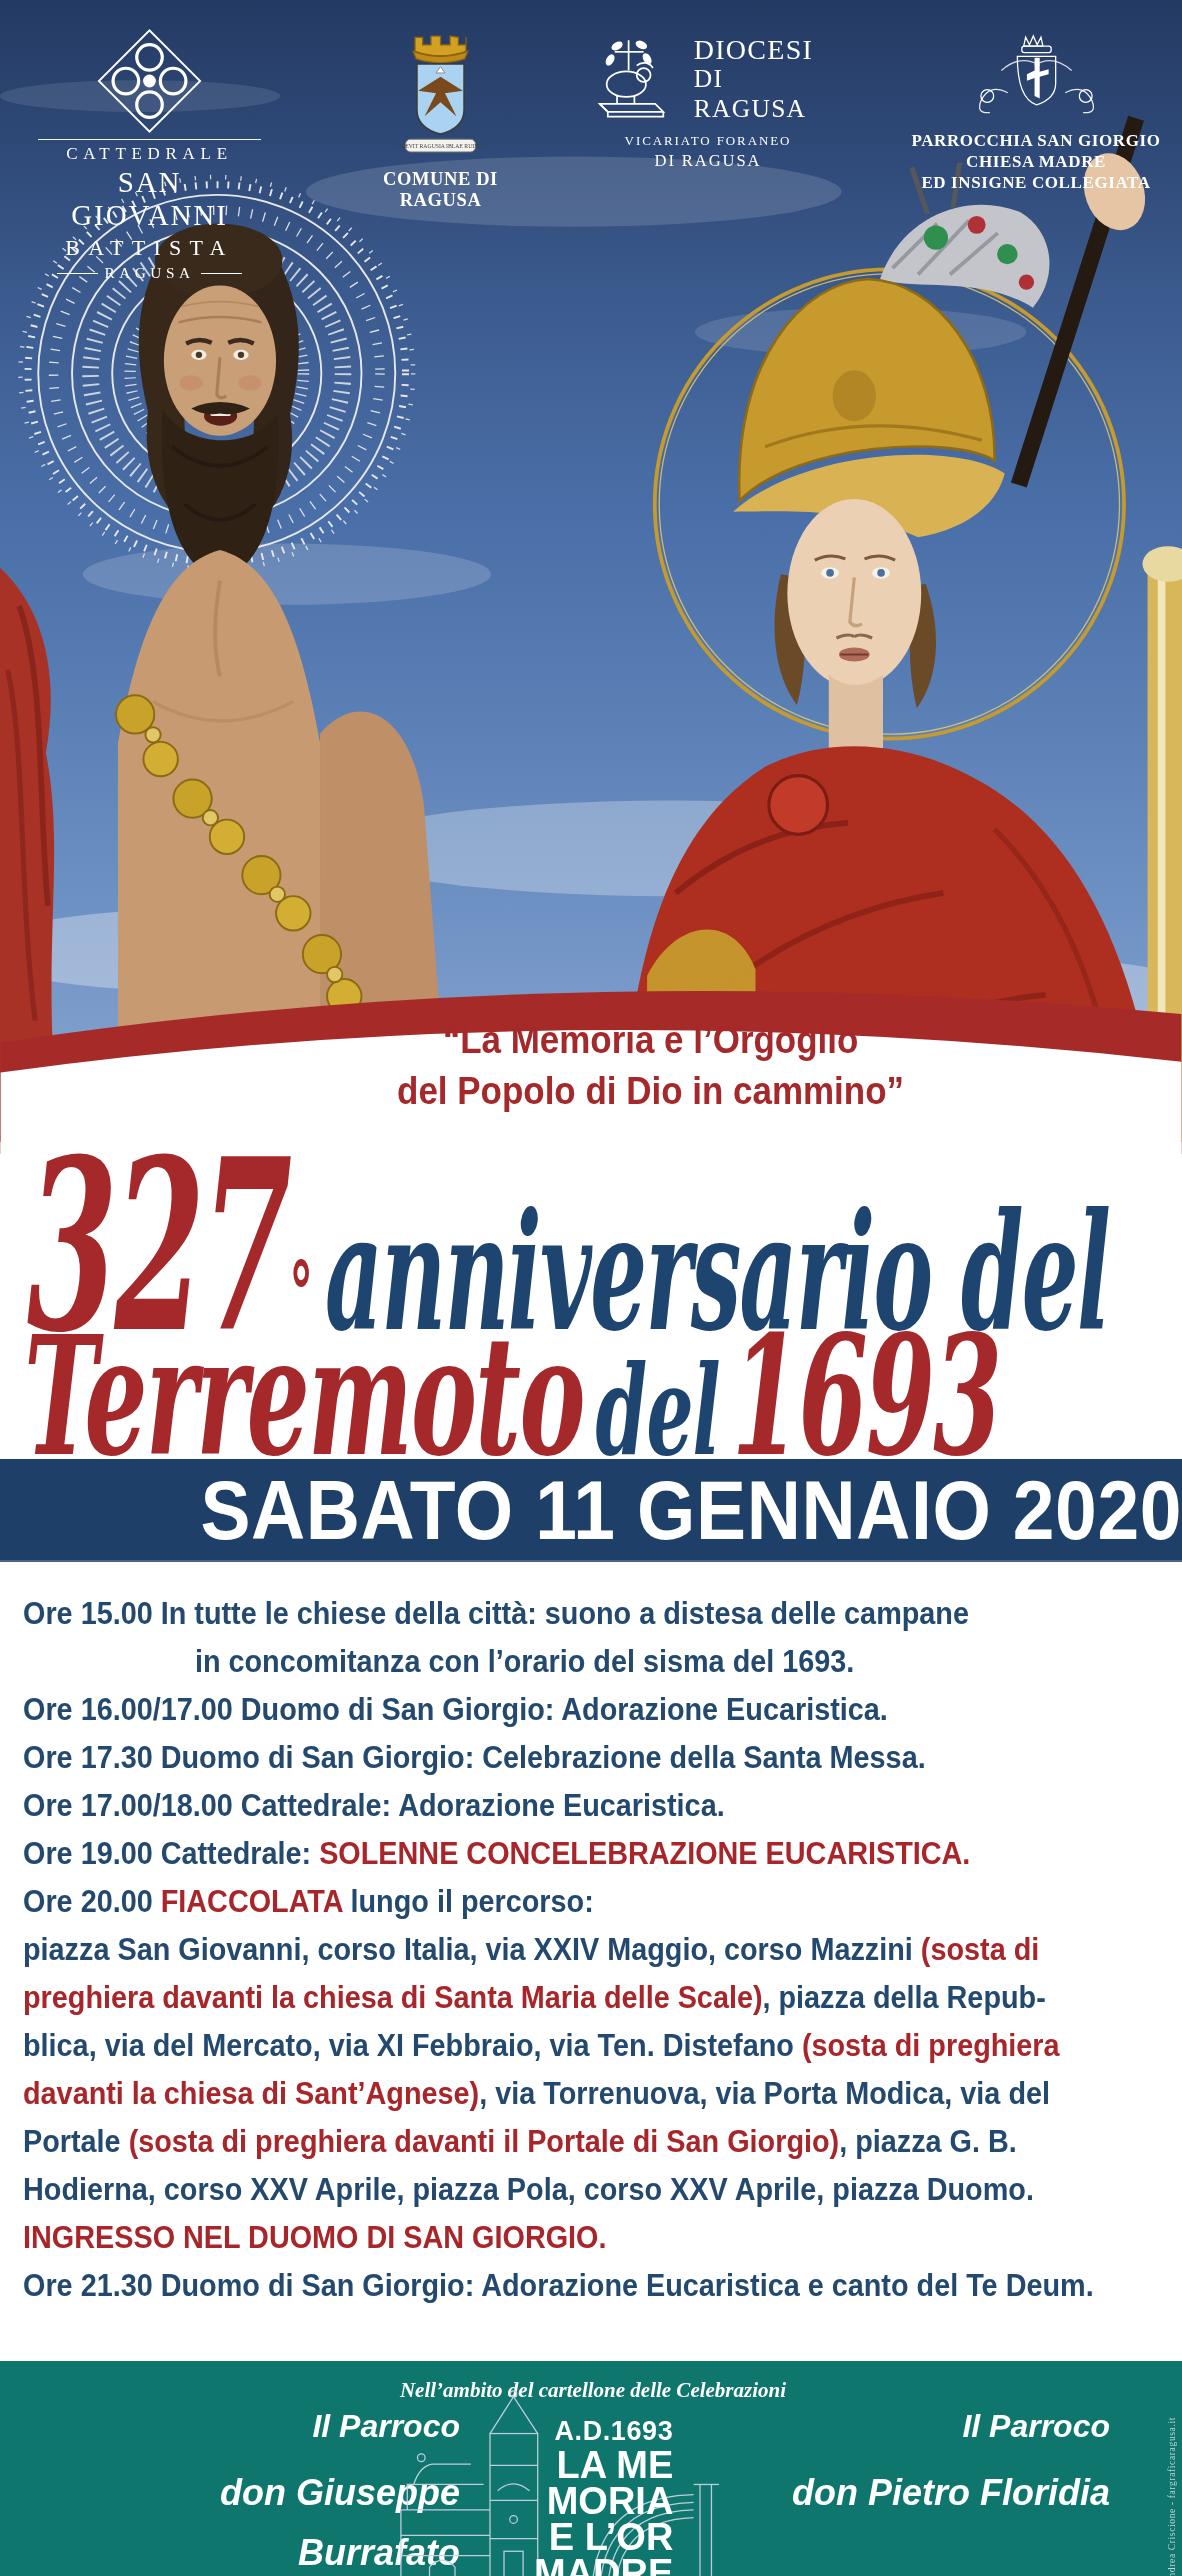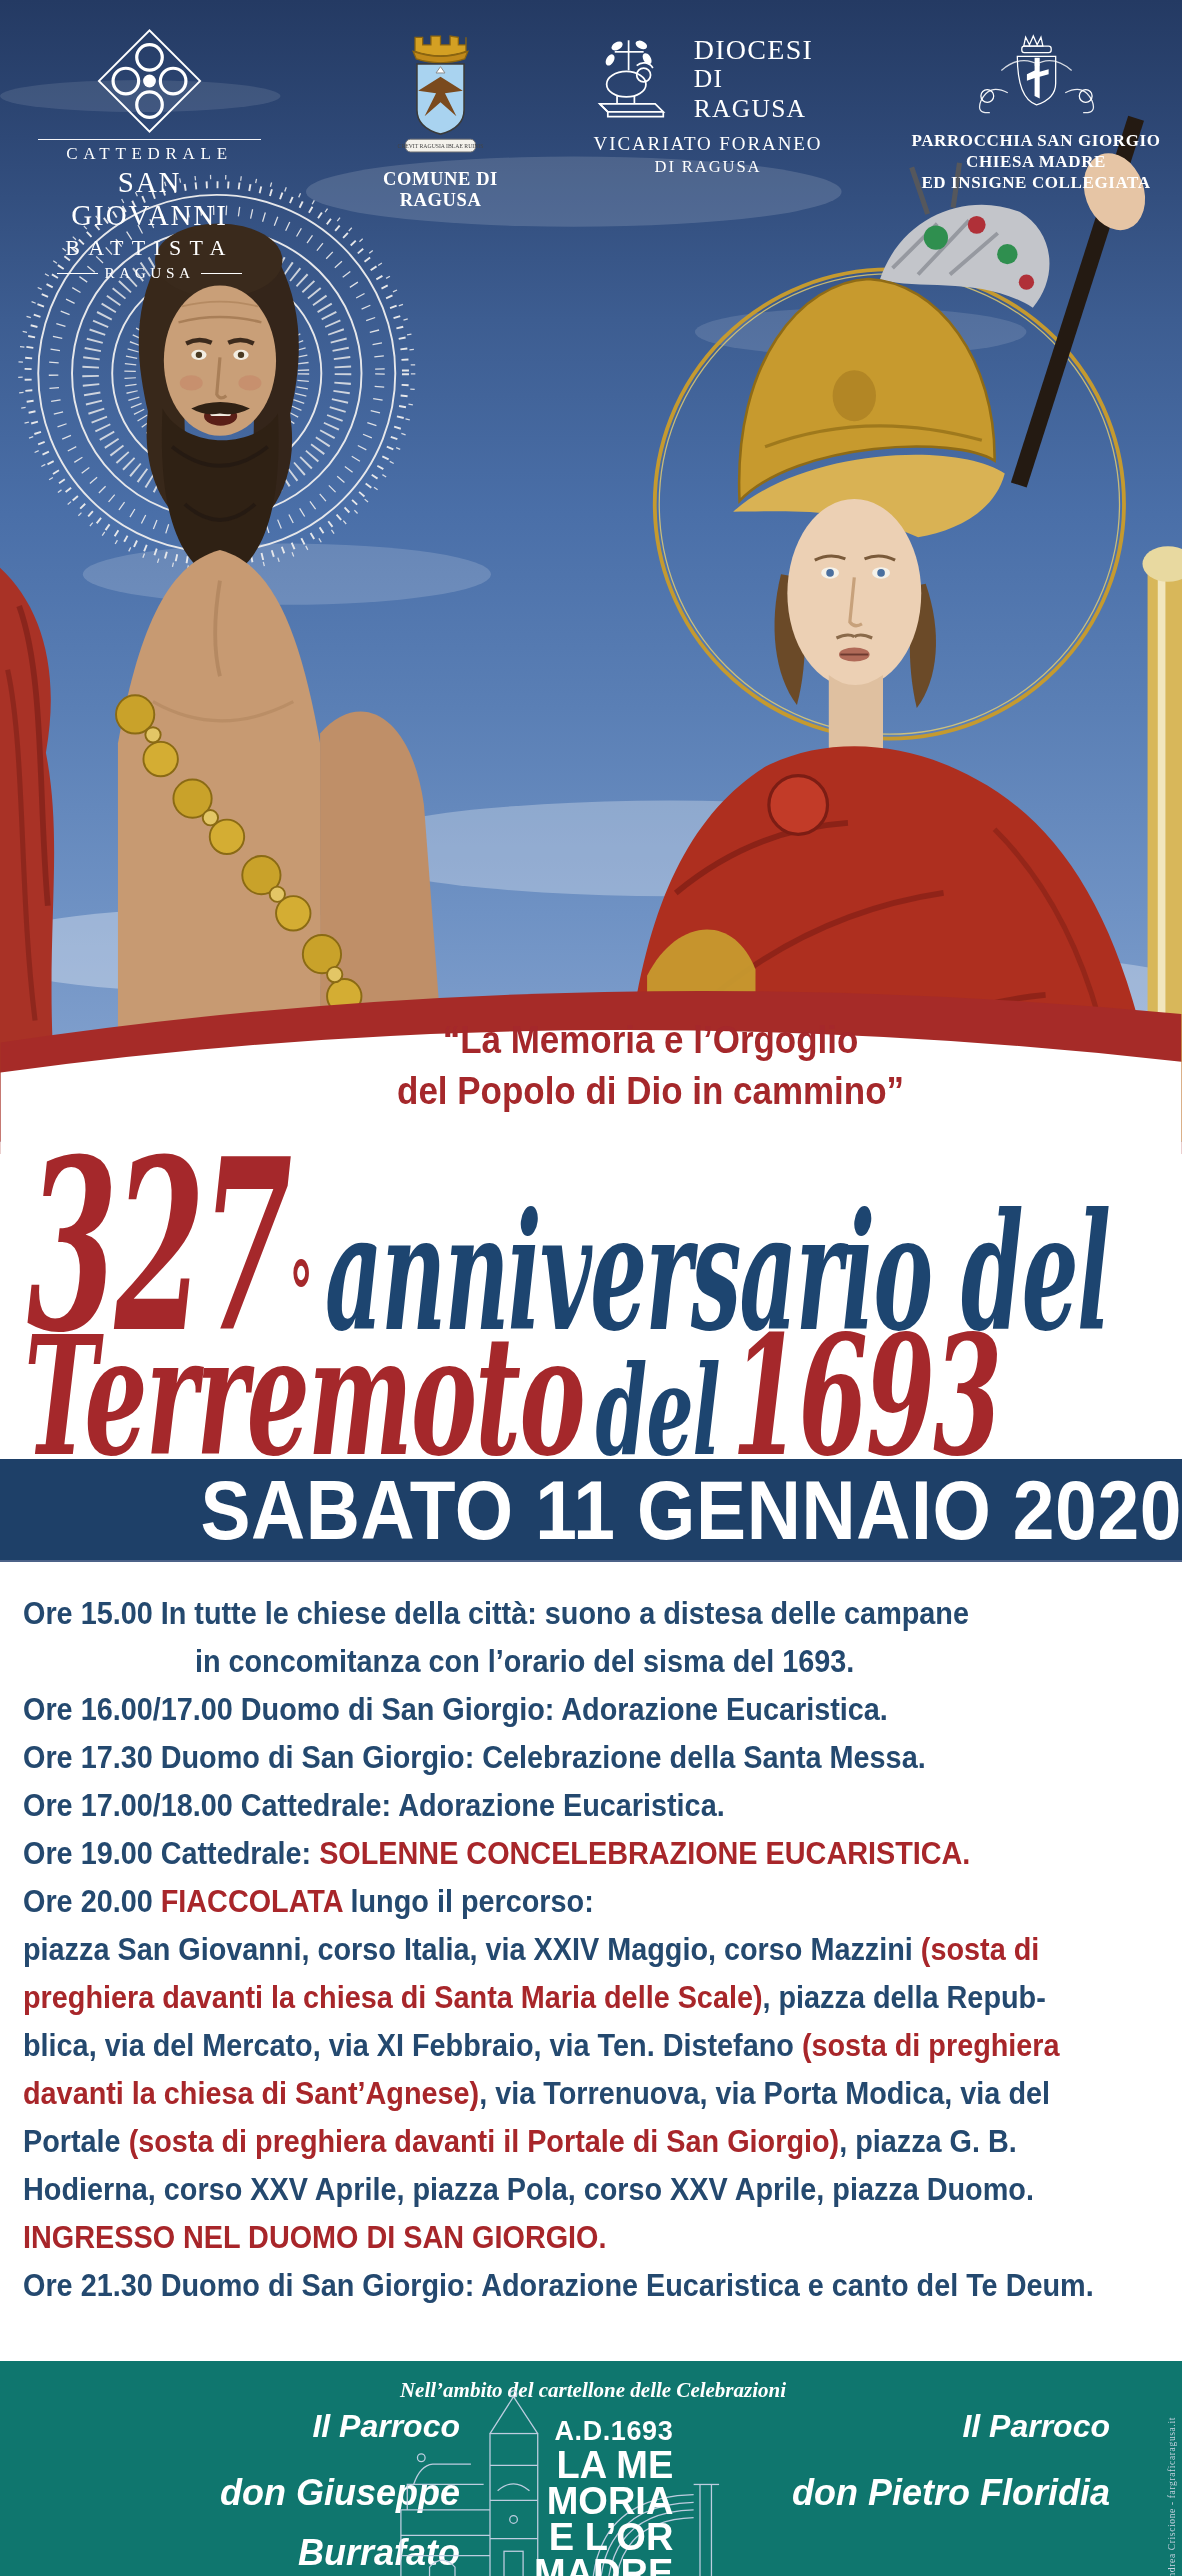--- a/index.html
+++ b/index.html
@@ -19,21 +19,21 @@
   .lc-l4{display:flex;align-items:center;gap:6.4px;justify-content:center;font-size:15.3px;letter-spacing:4.5px;margin-top:3.8px;}
   .lc-l4 .rule{flex:0 0 41px;border-top:1.3px solid #fff;}
   .hr-full{border-top:1.3px solid rgba(255,255,255,.95);margin-top:-1.3px;}
   .logo-com{left:364px;top:27px;width:153px;}
   .logo-com .label{font-size:18.5px;font-weight:bold;letter-spacing:0.6px;margin-top:6.4px;}
   .logo-dio{left:587px;top:31px;width:242px;}
   .dio-row{display:flex;align-items:center;justify-content:center;gap:20px;}
   .dio-name{text-align:left;}
   .dio-n1{font-size:28px;letter-spacing:1.3px;}
   .dio-n2{font-size:25.5px;letter-spacing:1.3px;margin-top:-2.6px;}
-  .dio-sub{font-size:19px;letter-spacing:1.9px;margin-top:6.4px;}
+  .dio-sub{font-size:13px;letter-spacing:1.9px;margin-top:6.4px;}
   .dio-sub2{font-size:16.6px;letter-spacing:1.9px;margin-top:1.3px;}
   .logo-par{left:902px;top:32px;width:268px;}
   .par-l{font-size:17px;font-weight:bold;letter-spacing:0.6px;line-height:21px;}
   
   .arc{position:absolute;left:0;top:912px;}
   
   .quote{position:absolute;left:223px;top:1015px;width:855px;text-align:center;color:#a5282b;
          font-weight:bold;font-size:38px;line-height:51px;transform:scaleX(.92);transform-origin:center top;}
   
   .title-line{position:absolute;white-space:nowrap;font-weight:bold;font-family:"DejaVu Serif",serif;font-style:italic;}

